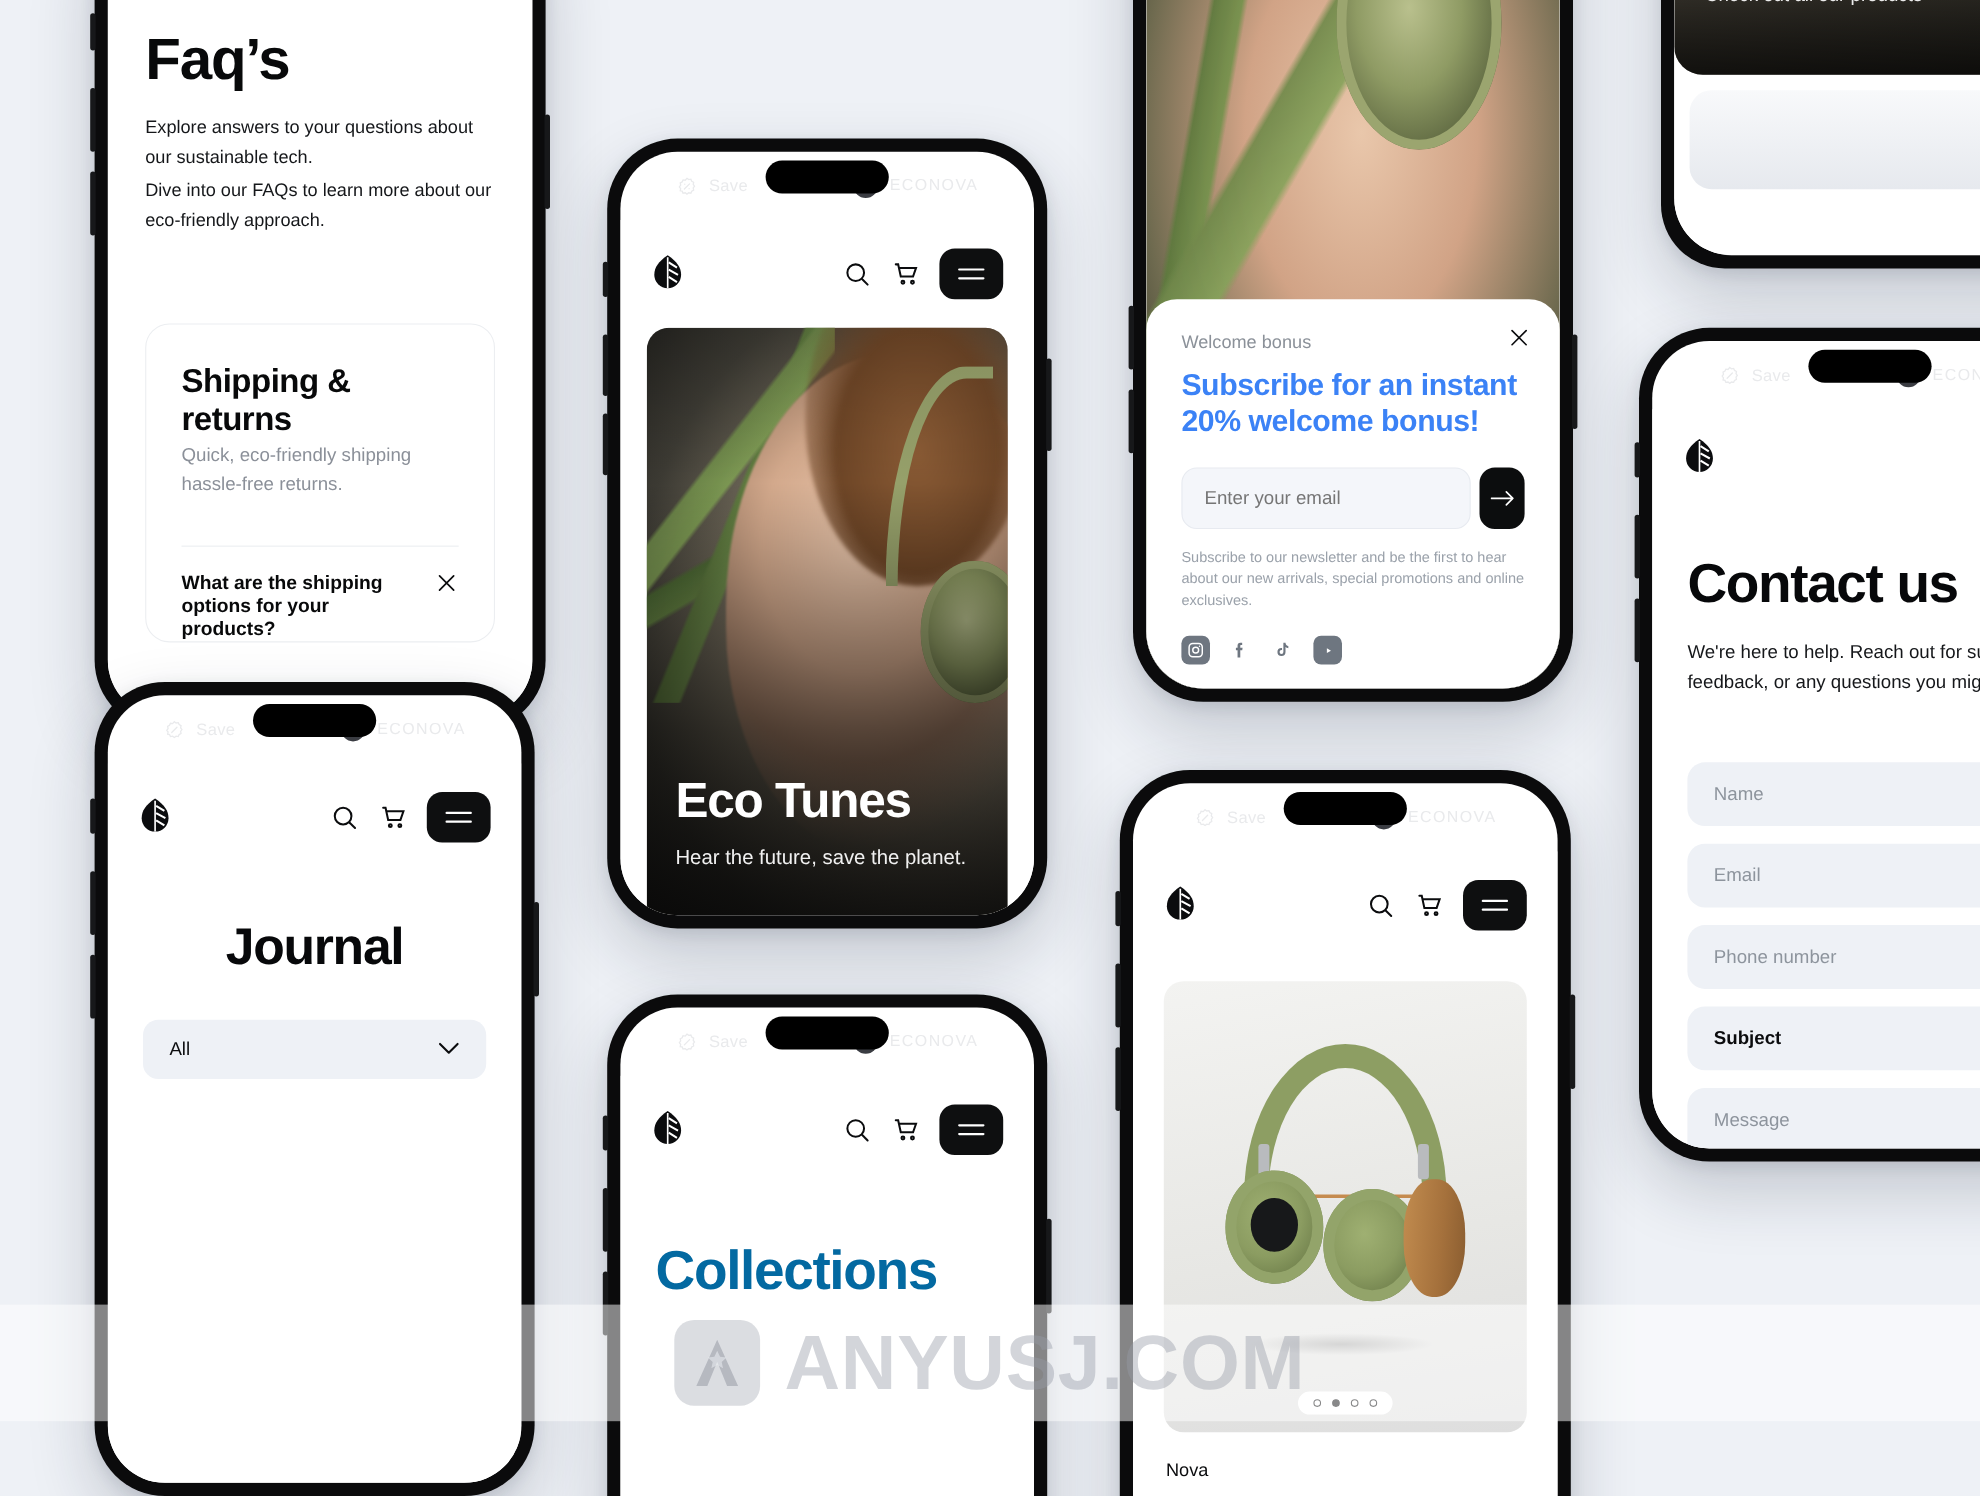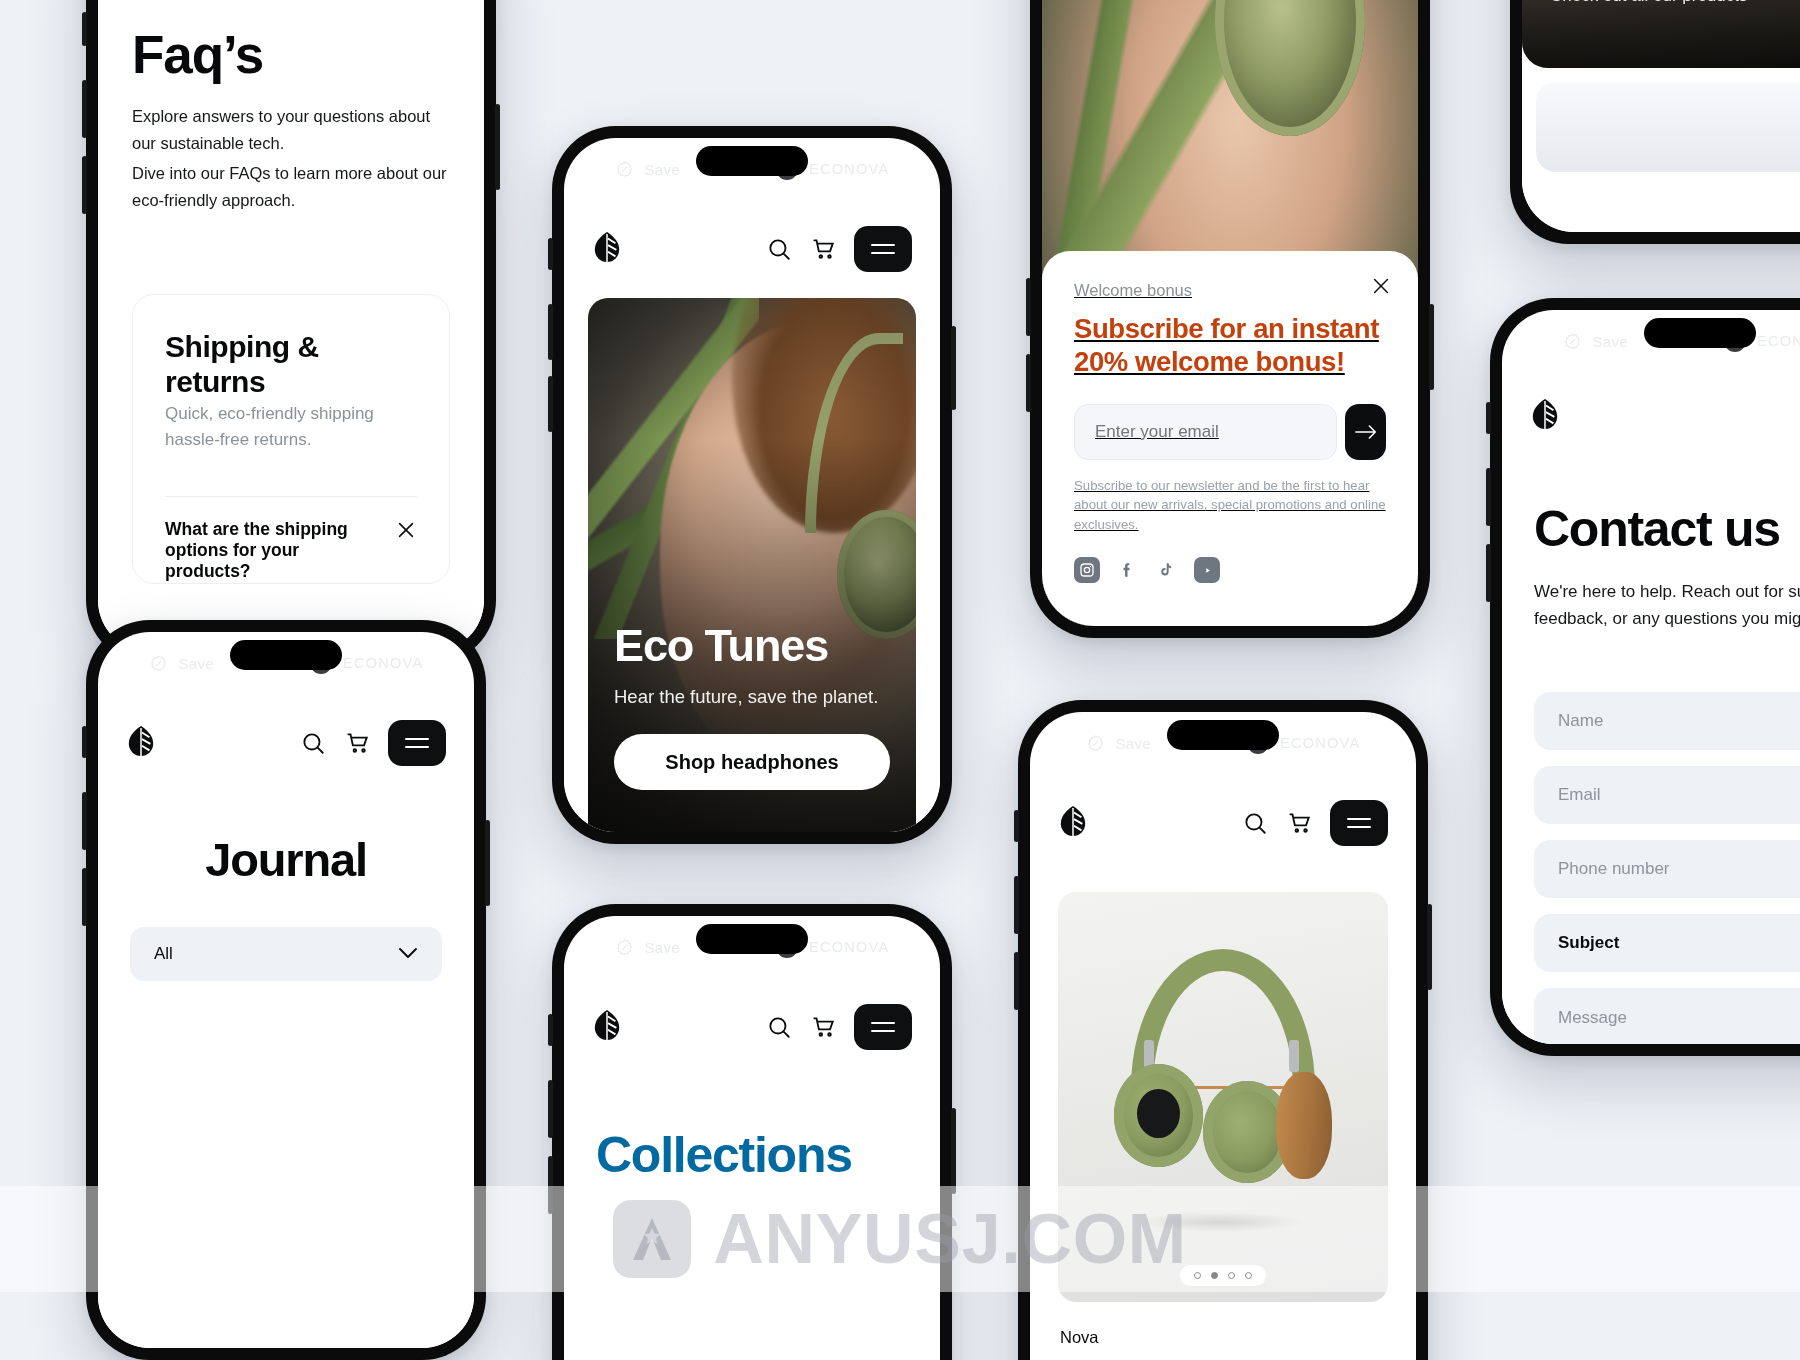--- a/index.html
+++ b/index.html
@@ -198,29 +198,28 @@
   }
   .ph-photo .hp-can {
     position: absolute; left: 46%; top: 6%; width: 40%; height: 30%;
     border-radius: 50%;
     background: radial-gradient(58% 58% at 44% 44%, #b9c08d 0%, #8f9b64 55%, #5e6841 100%);
     box-shadow: inset 0 0 0 9px #9ba56f;
   }
   .modal {
     position: absolute; left: 0; right: 0; bottom: 0;
     background: #fff; border-radius: 28px 28px 52px 52px;
-    padding: 30px 32px 43px 32px;
+    padding: 30px 32px 22px 32px;
     z-index: 5;
-    text-decoration: underline;
   }
   .modal .closex { position: absolute; right: 26px; top: 24px; }
   .modal .kicker { color: #8b9199; font-size: 16.5px; }
   .modal h2 {
     margin-top: 12px; font-size: 27.5px; font-weight: 700;
-    letter-spacing: -0.015em; line-height: 1.2; color: #c2410c;
+    letter-spacing: -0.015em; line-height: 1.2; color: #3b82f6;
   }
   .sub-row { display: flex; align-items: stretch; gap: 8px; margin-top: 26px; }
   .sub-input {
     flex: 1; height: 56px; border-radius: 14px; background: #f4f6fa;
     border: 1px solid #e7eaf0; padding: 0 20px; font-size: 17px; color: #9ba2ab;
     font-family: inherit; outline: none;
   }
   .sub-go {
     width: 58px; height: 56px; border-radius: 14px; background: #0c0d0e; border: none;
     color: #fff; font-size: 21px; cursor: pointer; display: flex; align-items: center; justify-content: center;
@@ -464,21 +463,20 @@
         <div class="plant"></div>
         <div class="face"></div>
         <div class="hair"></div>
         <div class="band"></div>
         <div class="can"></div>
         <div class="shade"></div>
 
         <div class="hero-copy">
           <h1>Eco Tunes</h1>
           <div class="tag">Hear the future, save the planet.</div>
-          <button class="hero-cta">Shop headphones</button>
         </div>
 
       </div>
     </div>
   </div>
 </div>
 
 <div class="phone" id="phone-news">
   <div class="btn-side btn-left" style="top:430px;height:58px;"></div>
   <div class="btn-side btn-left" style="top:506px;height:58px;"></div>

